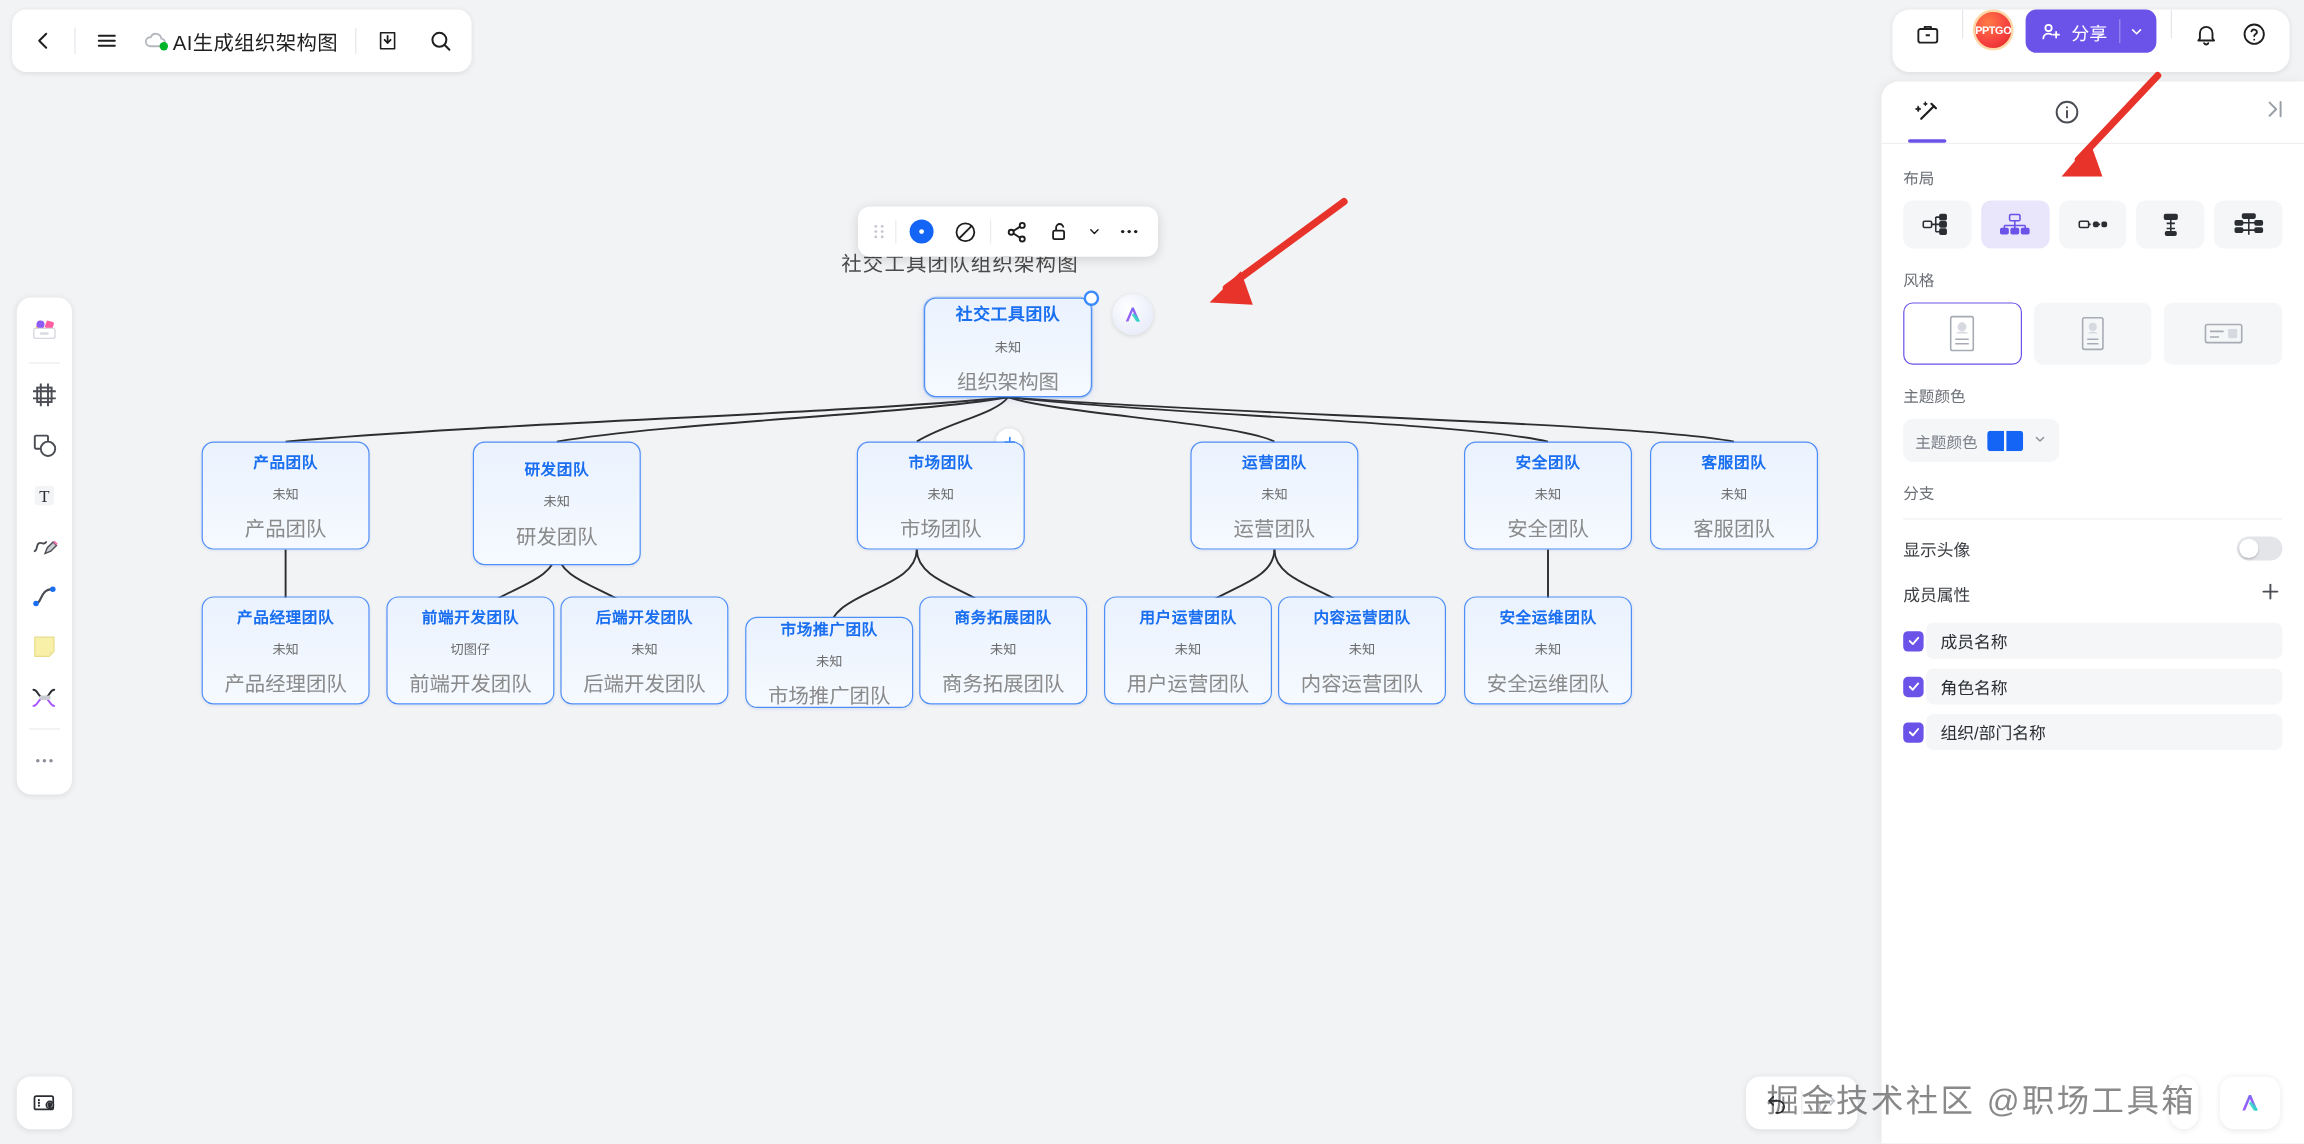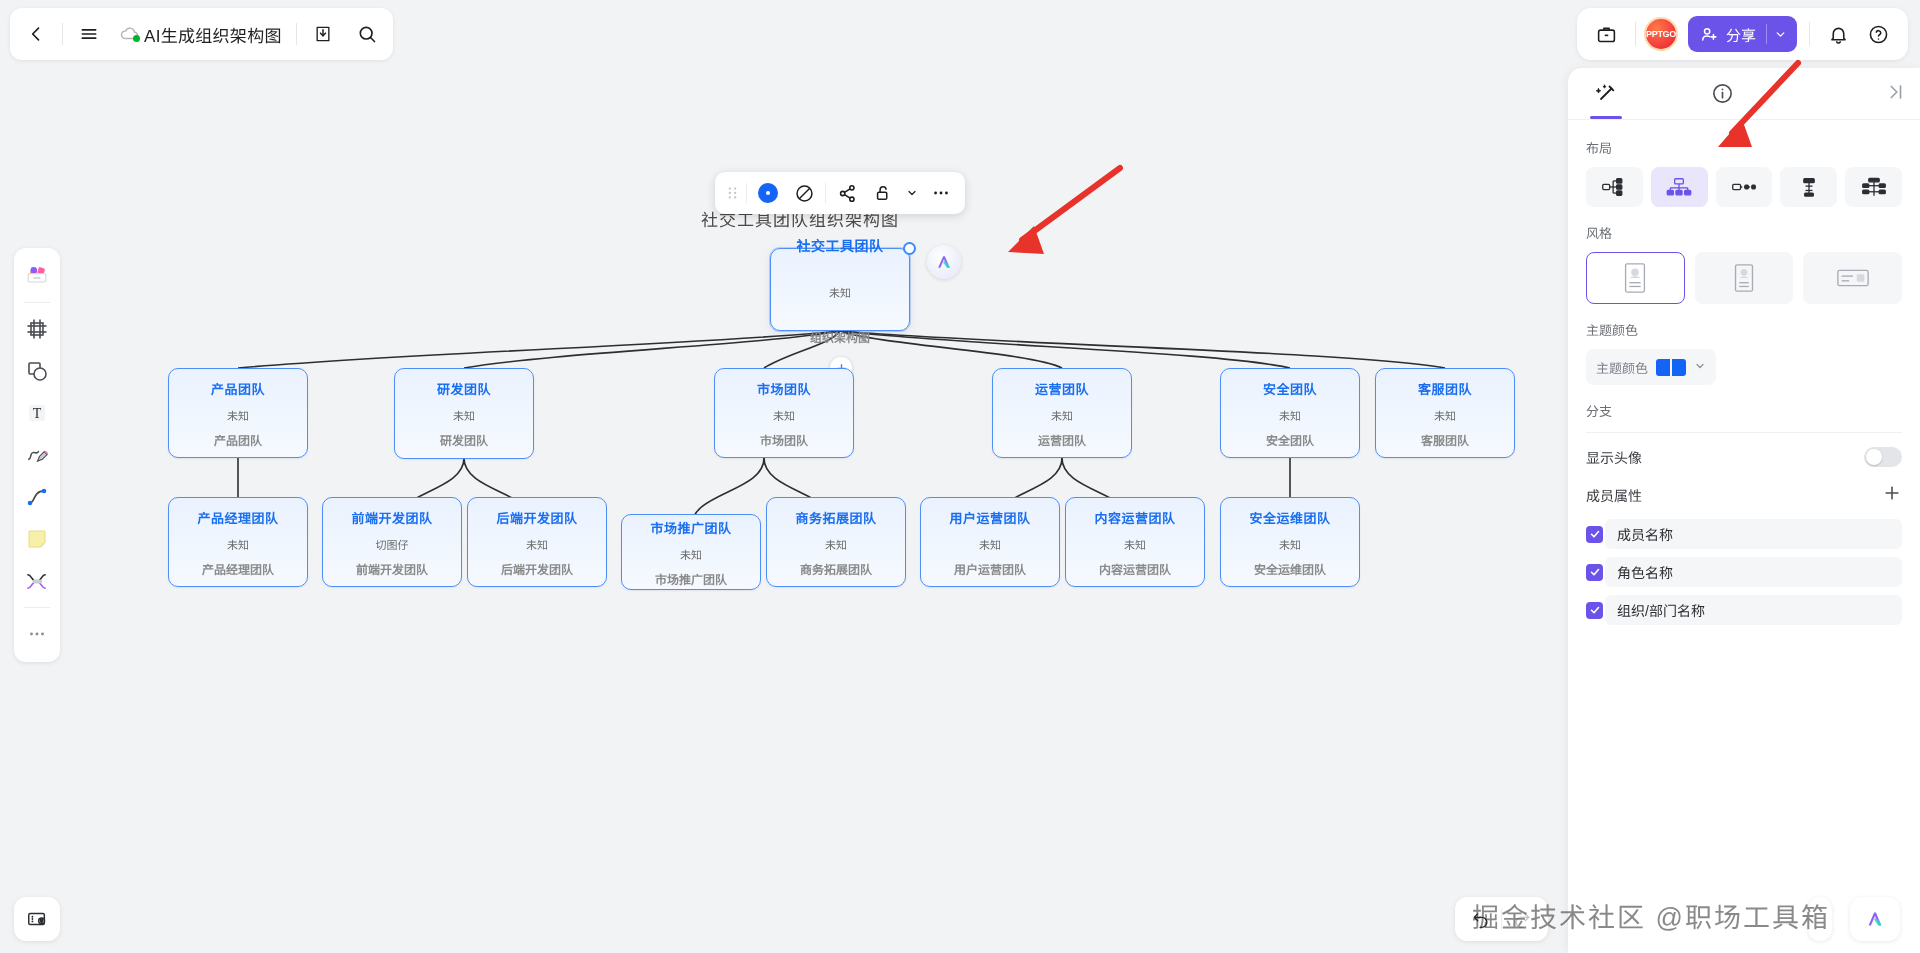--- a/index.html
+++ b/index.html
@@ -28,21 +28,21 @@
   .tl-title {
     font-size: 17px; color: #1f1f1f; padding: 0 10px 0 4px; white-space: nowrap;
     letter-spacing: .3px;
   }
   .cloud-wrap { display:flex; align-items:center; padding-left: 8px; }
 
   
   .tr-bar {
     position: absolute; right: 12px; top: 8px; height: 52px;
     background: #ffffff; border-radius: 14px;
-    display: flex; align-items: center; padding: 0 10px;
+    display: flex; padding: 0 10px;
     box-shadow: 0 1px 4px rgba(0,0,0,.08);
   }
   .tr-btn {
     width: 40px; height: 40px; display:flex; align-items:center; justify-content:center;
     border-radius: 8px; cursor:pointer; color:#1f1f1f;
   }
   .tr-div { width:1px; height:24px; background:#e5e6eb; margin: 0 8px; }
   .avatar {
     width: 34px; height: 34px; border-radius: 50%;
     background: radial-gradient(circle at 35% 30%, #ff7a45, #f53f3f 60%, #d9281d);
@@ -87,21 +87,21 @@
   }
 
   .node {
     position:absolute; background: linear-gradient(180deg,#eaf2fe 0%, #f6faff 100%);
     border: 1.6px solid #4e8ef7; border-radius: 10px;
     display:flex; flex-direction: column; align-items:center; justify-content:center;
     box-shadow: 0 1px 2px rgba(60,100,180,.10);
   }
   .node .n-name { font-size: 13px; font-weight: 700; color:#1a6ff0; margin-bottom: 9px; letter-spacing:.5px;}
   .node .n-role { font-size: 11px; color:#6b6b6b; margin-bottom: 8px; }
-  .node .n-org  { font-size: 12px; color:#8a8a8a;font-weight:bold; }
+  .node .n-org  { font-size: 17px; color:#8a8a8a; }
   .node.root { box-shadow: 0 0 0 1px rgba(26,111,240,.25), 0 2px 8px rgba(60,100,180,.12); }
   .node.root .n-name { font-size: 14px; }
 
   .sel-handle {
     position:absolute; width: 13px; height: 13px; border-radius:50%;
     background:#fff; border: 2px solid #3b8aff; right: -7px; top: -7px;
   }
   .ai-badge {
     position:absolute; width: 34px; height: 34px; border-radius:50%;
     background: radial-gradient(circle at 40% 35%, #ffffff 0%, #eef1fb 55%, #e3e8f7 100%);
@@ -393,21 +393,21 @@
 
         <path d="M1062,458 C1062,492 990,492 990,527"></path>
         <path d="M1062,458 C1062,492 1135,492 1135,527"></path>
 
         <path d="M1290,458 L1290,527"></path>
       </g>
     </svg>
 
     <div class="diagram-title">社交工具团队组织架构图</div>
 
-    <div class="node root" style="left:770px; top:248px; width:140px; height:83px;gap:20px;">
+    <div class="node root" style="left:770px; top:248px; width:140px; height:83px;">
       <div class="n-name">社交工具团队</div>
       <div class="n-role">未知</div>
       <div class="n-org">组织架构图</div>
       <div class="sel-handle"></div>
     </div>
 
     <div class="ai-badge" style="left:927px; top:245px;">
       <svg width="20" height="20" viewBox="0 0 24 24">
         <defs>
             <linearGradient id="aig" x1="0" y1="0" x2="1" y2="1">
@@ -426,21 +426,21 @@
           <line x1="12" y1="5" x2="12" y2="19"></line>
           <line x1="5" y1="12" x2="19" y2="12"></line>
         </svg>
     </div>
 
     <div class="node" style="left:168px; top:368px; width:140px; height:90px;">
       <div class="n-name">产品团队</div>
       <div class="n-role">未知</div>
       <div class="n-org">产品团队</div>
     </div>
-    <div class="node" style="left:394px; top:368px; width:140px; height:91px;">
+    <div class="node" style="left:394px; top:368px; width:140px; height:103px;">
       <div class="n-name">研发团队</div>
       <div class="n-role">未知</div>
       <div class="n-org">研发团队</div>
     </div>
     <div class="node" style="left:694px; top:368px; width:140px; height:90px;margin-left:20px;">
       <div class="n-name">市场团队</div>
       <div class="n-role">未知</div>
       <div class="n-org">市场团队</div>
     </div>
     <div class="node" style="left:992px; top:368px; width:140px; height:90px;">

